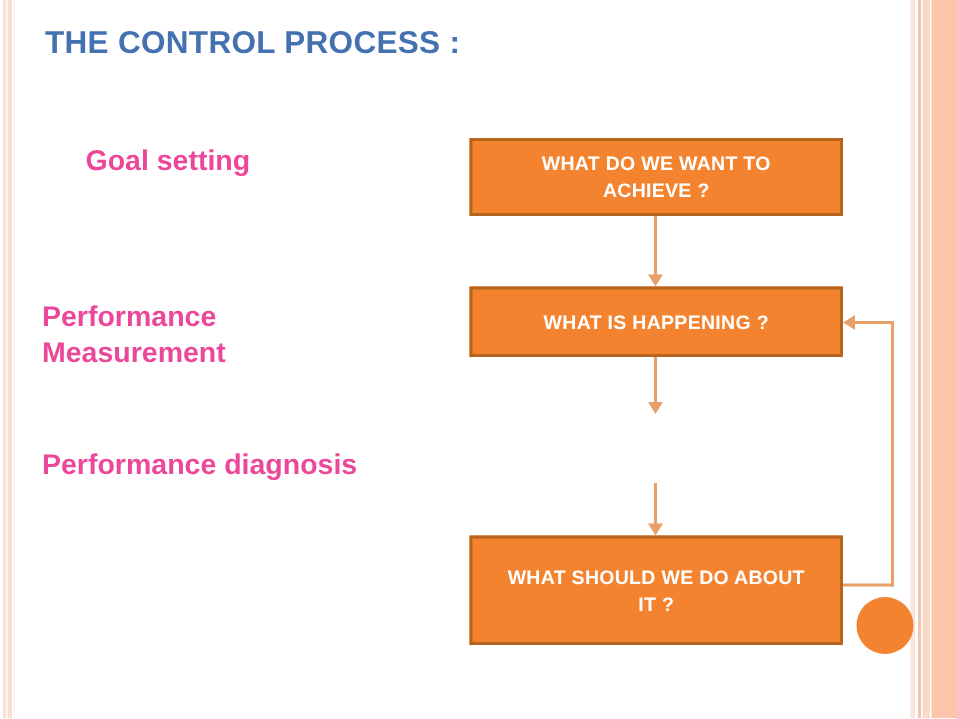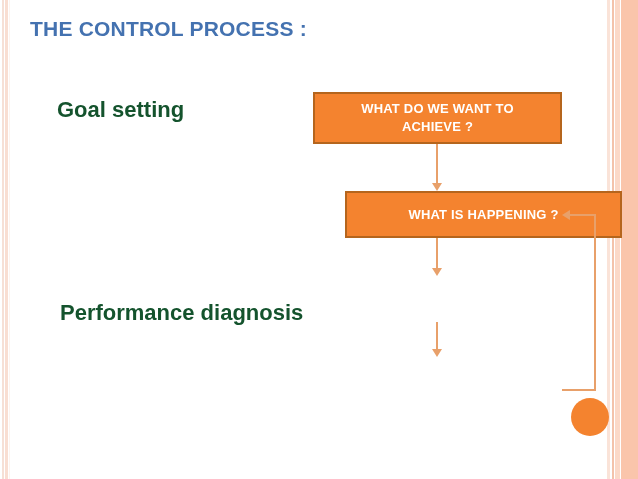--- a/index.html
+++ b/index.html
@@ -40,23 +40,23 @@
     font-size: 21px;
     font-weight: bold;
     color: #4472b0;
     letter-spacing: 0.2px;
     white-space: nowrap;
   }
 
   
   .stage-label {
     position: absolute;
-    font-size: 22px;
+    font-size: 19px;
     font-weight: bold;
-    color: #14532d;
+    color: #ec4899;
     line-height: 1.28;
     white-space: pre-line;
   }
 
   
   .flow-box {
     position: absolute;
     box-sizing: border-box;
     background: #f4832f;
     border: 2px solid #b5651d;
@@ -119,29 +119,32 @@
 
   <div class="stripe stripe-r1"></div>
   <div class="stripe stripe-r2"></div>
   <div class="stripe stripe-r3"></div>
   <div class="stripe stripe-r4"></div>
 
   <div id="title">THE CONTROL PROCESS :</div>
 
   <div class="stage-label" style="left:57px; top:96px;">Goal setting</div>
 
+  <div class="stage-label" style="left:28px; top:200px;">Performance
+Measurement</div>
 
-  <div class="stage-label" style="left:28px; top:299px;margin-left:32px;">Performance diagnosis</div>
+  <div class="stage-label" style="left:28px; top:299px;">Performance diagnosis</div>
 
 
   <div class="flow-box" style="left:313px; top:92px; width:249px; height:52px; padding:4px 22px;">WHAT DO WE WANT TO ACHIEVE ?</div>
 
-  <div class="flow-box" style="left:313px; top:191px; width:277px; height:47px; padding:0 2px;margin-left:32px;">WHAT IS HAPPENING ?</div>
+  <div class="flow-box" style="left:313px; top:191px; width:249px; height:47px; padding:0 2px;">WHAT IS HAPPENING ?</div>
 
 
+  <div class="flow-box" style="left:313px; top:357px; width:249px; height:73px; padding:0 22px;">WHAT SHOULD WE DO ABOUT IT ?</div>
 
   <div class="conn-v" style="left:436px; top:144px; height:40px;"></div>
   <div class="arrow-down" style="left:432px; top:183px;"></div>
 
   <div class="conn-v" style="left:436px; top:238px; height:31px;"></div>
   <div class="arrow-down" style="left:432px; top:268px;"></div>
 
   <div class="conn-v" style="left:436px; top:322px; height:28px;"></div>
   <div class="arrow-down" style="left:432px; top:349px;"></div>
 

